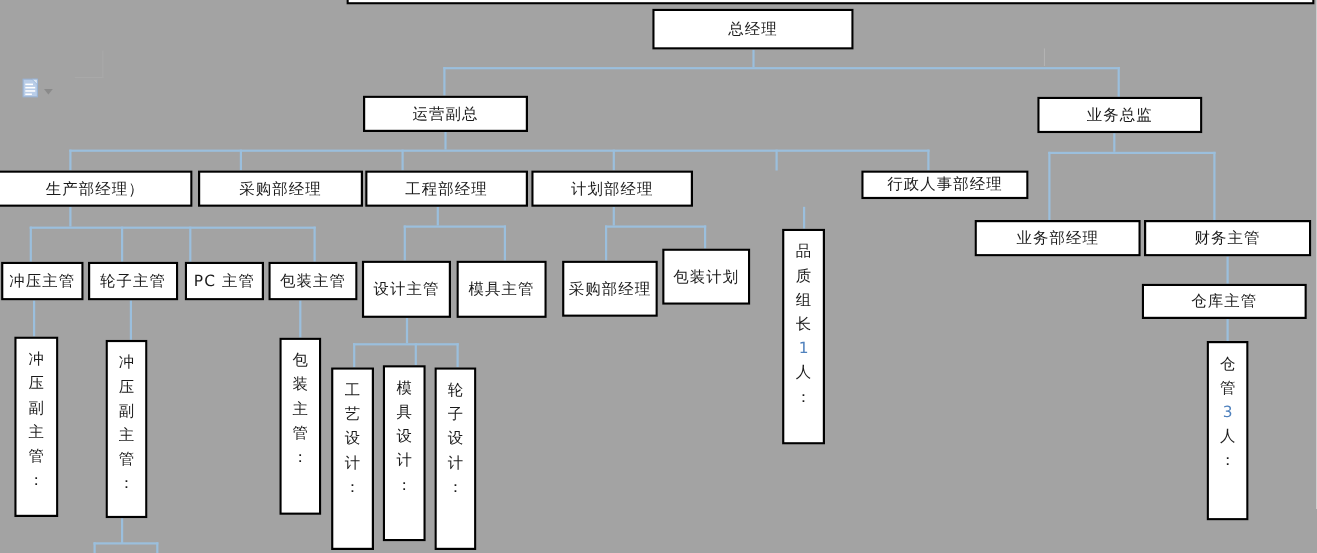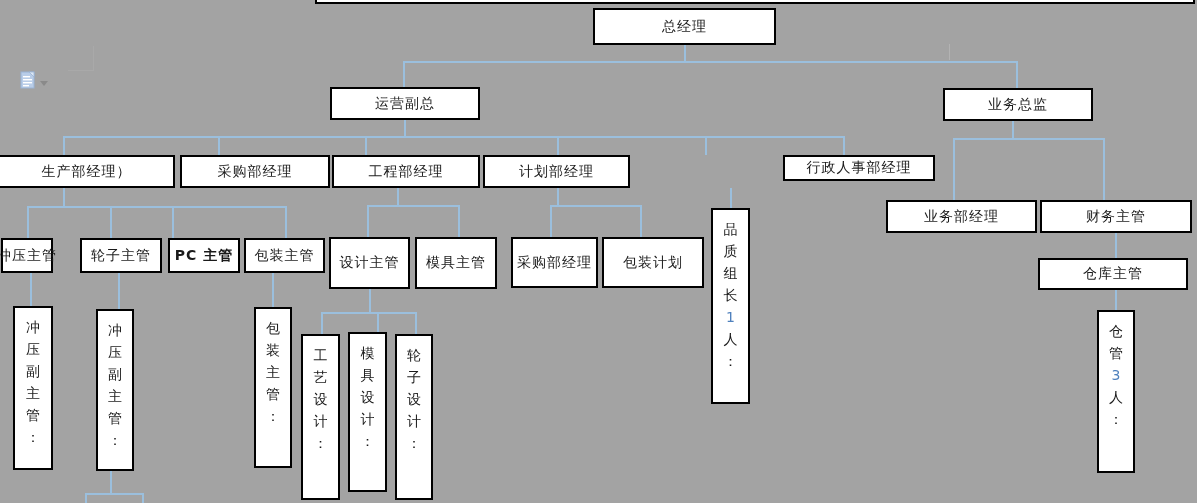--- a/index.html
+++ b/index.html
@@ -139,42 +139,42 @@
     <span>仓库主管</span>
   </div>
   <div class="node vbox" style="left:1097px;top:310px;width:38px;height:163px;">
       <div>仓</div>
       <div>管</div>
       <div class="num">3</div>
       <div>人</div>
       <div>：</div>
     </div>
 
-  <div class="node" style="left:1px;top:238px;width:52px;height:35px;">
+  <div class="node" style="left:1px;top:238px;width:75px;height:35px;">
     <span>冲压主管</span>
   </div>
   <div class="node" style="left:80px;top:238px;width:82px;height:35px;">
     <span>轮子主管</span>
   </div>
-  <div class="node" style="left:168px;top:238px;width:72px;height:35px;font-weight:bold;">
+  <div class="node" style="left:168px;top:238px;width:72px;height:35px;">
     <span>PC 主管</span>
   </div>
   <div class="node" style="left:244px;top:238px;width:81px;height:35px;">
     <span>包装主管</span>
   </div>
   <div class="node" style="left:329px;top:237px;width:81px;height:52px;">
     <span>设计主管</span>
   </div>
   <div class="node" style="left:415px;top:237px;width:82px;height:52px;">
     <span>模具主管</span>
   </div>
   <div class="node" style="left:511px;top:237px;width:87px;height:51px;">
     <span>采购部经理</span>
   </div>
-  <div class="node" style="left:602px;top:237px;width:102px;height:51px;">
+  <div class="node" style="left:602px;top:226px;width:80px;height:51px;">
     <span>包装计划</span>
   </div>
   <div class="node vbox" style="left:711px;top:208px;width:39px;height:196px;">
       <div>品</div>
       <div>质</div>
       <div>组</div>
       <div>长</div>
       <div class="num">1</div>
       <div>人</div>
       <div>：</div>

